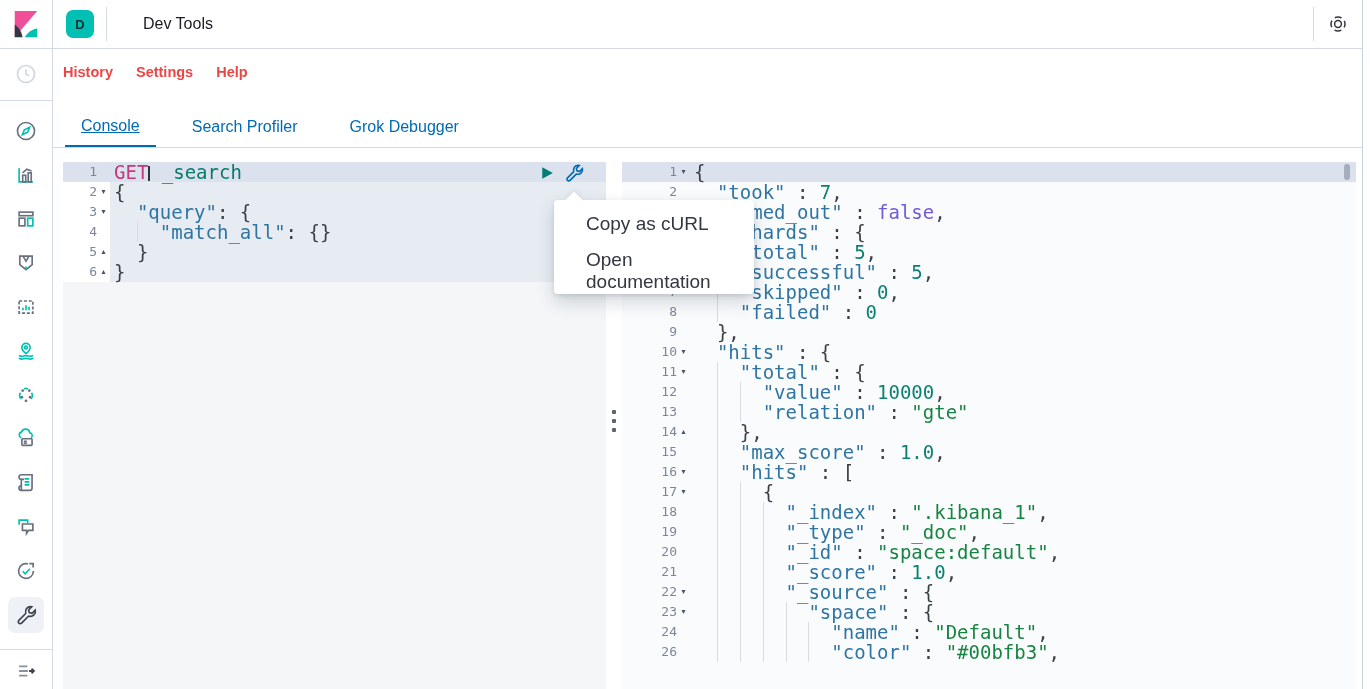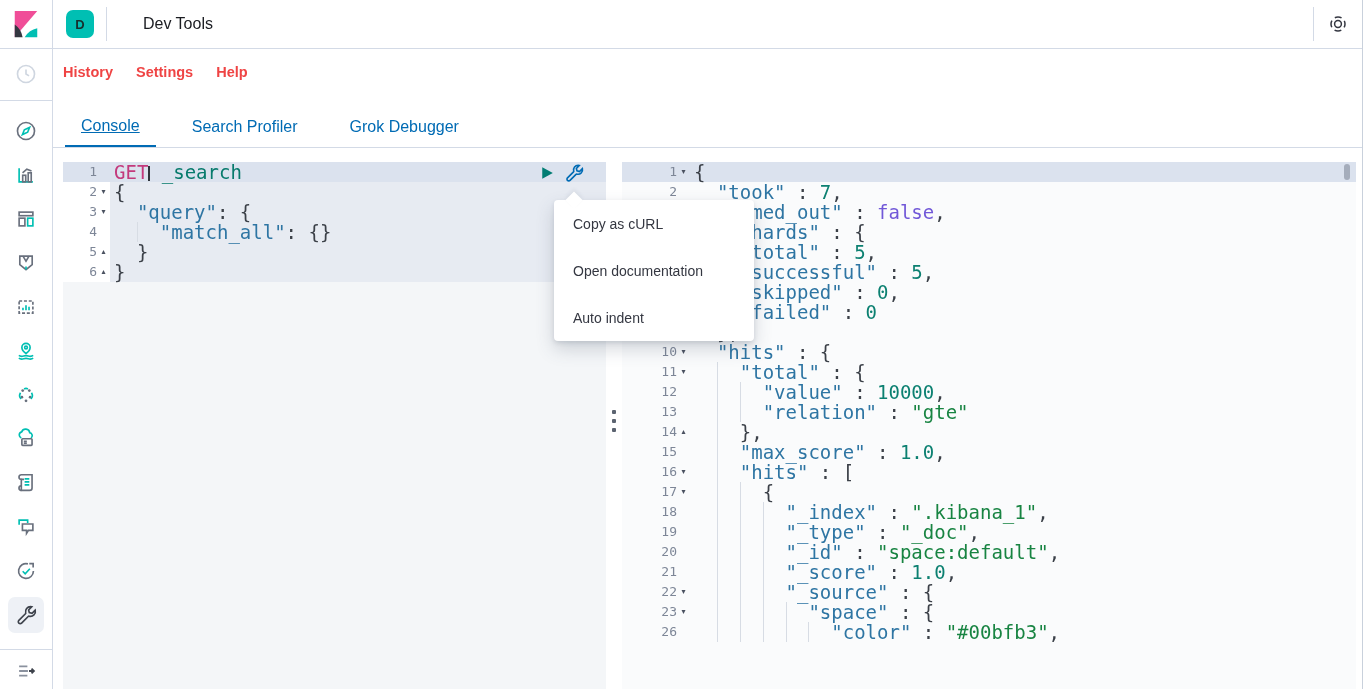--- a/index.html
+++ b/index.html
@@ -76,21 +76,21 @@
                  display:flex;flex-direction:column;align-items:center;justify-content:center;gap:5px;}
   .resize-handle i{width:4px;height:4px;background:#5b6370;border-radius:1px;}
 
   .resp-scroll-thumb{position:absolute;left:1344px;top:164px;width:6px;height:16px;background:#a5adbb;border-radius:3px;z-index:6;}
 
   
   .ctx-menu{position:absolute;left:554px;top:200px;width:200px;background:#fff;border-radius:4px;
             box-shadow:0 2px 4px rgba(65,78,101,.15),0 8px 18px rgba(65,78,101,.22);z-index:20;}
   .ctx-menu .caret{position:absolute;left:14px;top:-6px;width:12px;height:12px;background:#fff;transform:rotate(45deg);
                    box-shadow:-2px -2px 4px rgba(65,78,101,.08);}
-  .mi{height:47px;display:flex;align-items:center;padding-left:19px;font-size:14px;color:#343741;cursor:pointer;}
+  .mi{height:47px;display:flex;align-items:center;padding-left:32px;font-size:19px;color:#343741;cursor:pointer;}
 </style>
 </head>
 <body>
 
 <div class="app">
 
   <div class="topbar">
     <div class="logo-cell">
       <svg width="30" height="30" viewBox="0 0 32 32">
         <path d="M4 2h24L4 30Z" fill="#F04E98"></path>
@@ -439,20 +439,27 @@
         </div>
         <div class="row">
           <div class="gut">
             <span class="ln">23</span>
             <span class="fold">▾</span>
           </div>
           <div class="code"><span class="sp"></span><span class="ig"></span><span class="ig"></span><span class="ig"></span><span class="ig"></span><span class="tk-k">"space"</span><span class="tk-p"> : {</span></div>
         </div>
         <div class="row">
           <div class="gut">
+            <span class="ln">24</span>
+            <span class="fold"></span>
+          </div>
+          <div class="code"><span class="sp"></span><span class="ig"></span><span class="ig"></span><span class="ig"></span><span class="ig"></span><span class="ig"></span><span class="tk-k">"name"</span><span class="tk-p"> : </span><span class="tk-s">"Default"</span><span class="tk-p">,</span></div>
+        </div>
+        <div class="row">
+          <div class="gut">
             <span class="ln">26</span>
             <span class="fold"></span>
           </div>
           <div class="code"><span class="sp"></span><span class="ig"></span><span class="ig"></span><span class="ig"></span><span class="ig"></span><span class="ig"></span><span class="tk-k">"color"</span><span class="tk-p"> : </span><span class="tk-s">"#00bfb3"</span><span class="tk-p">,</span></div>
         </div>
       </div>
   </div>
 
   <div class="toolbar-btn play-btn">
     <svg width="18" height="18" viewBox="0 0 17 17">
@@ -470,16 +477,15 @@
       <i></i>
       <i></i>
     </div>
 
   <div class="resp-scroll-thumb"></div>
 
   <div class="ctx-menu">
     <div class="caret"></div>
     <div class="mi">Copy as cURL</div>
     <div class="mi">Open documentation</div>
-    <div class="mi">Auto indent</div>
   </div>
 
 </div>
 
 </body></html>

